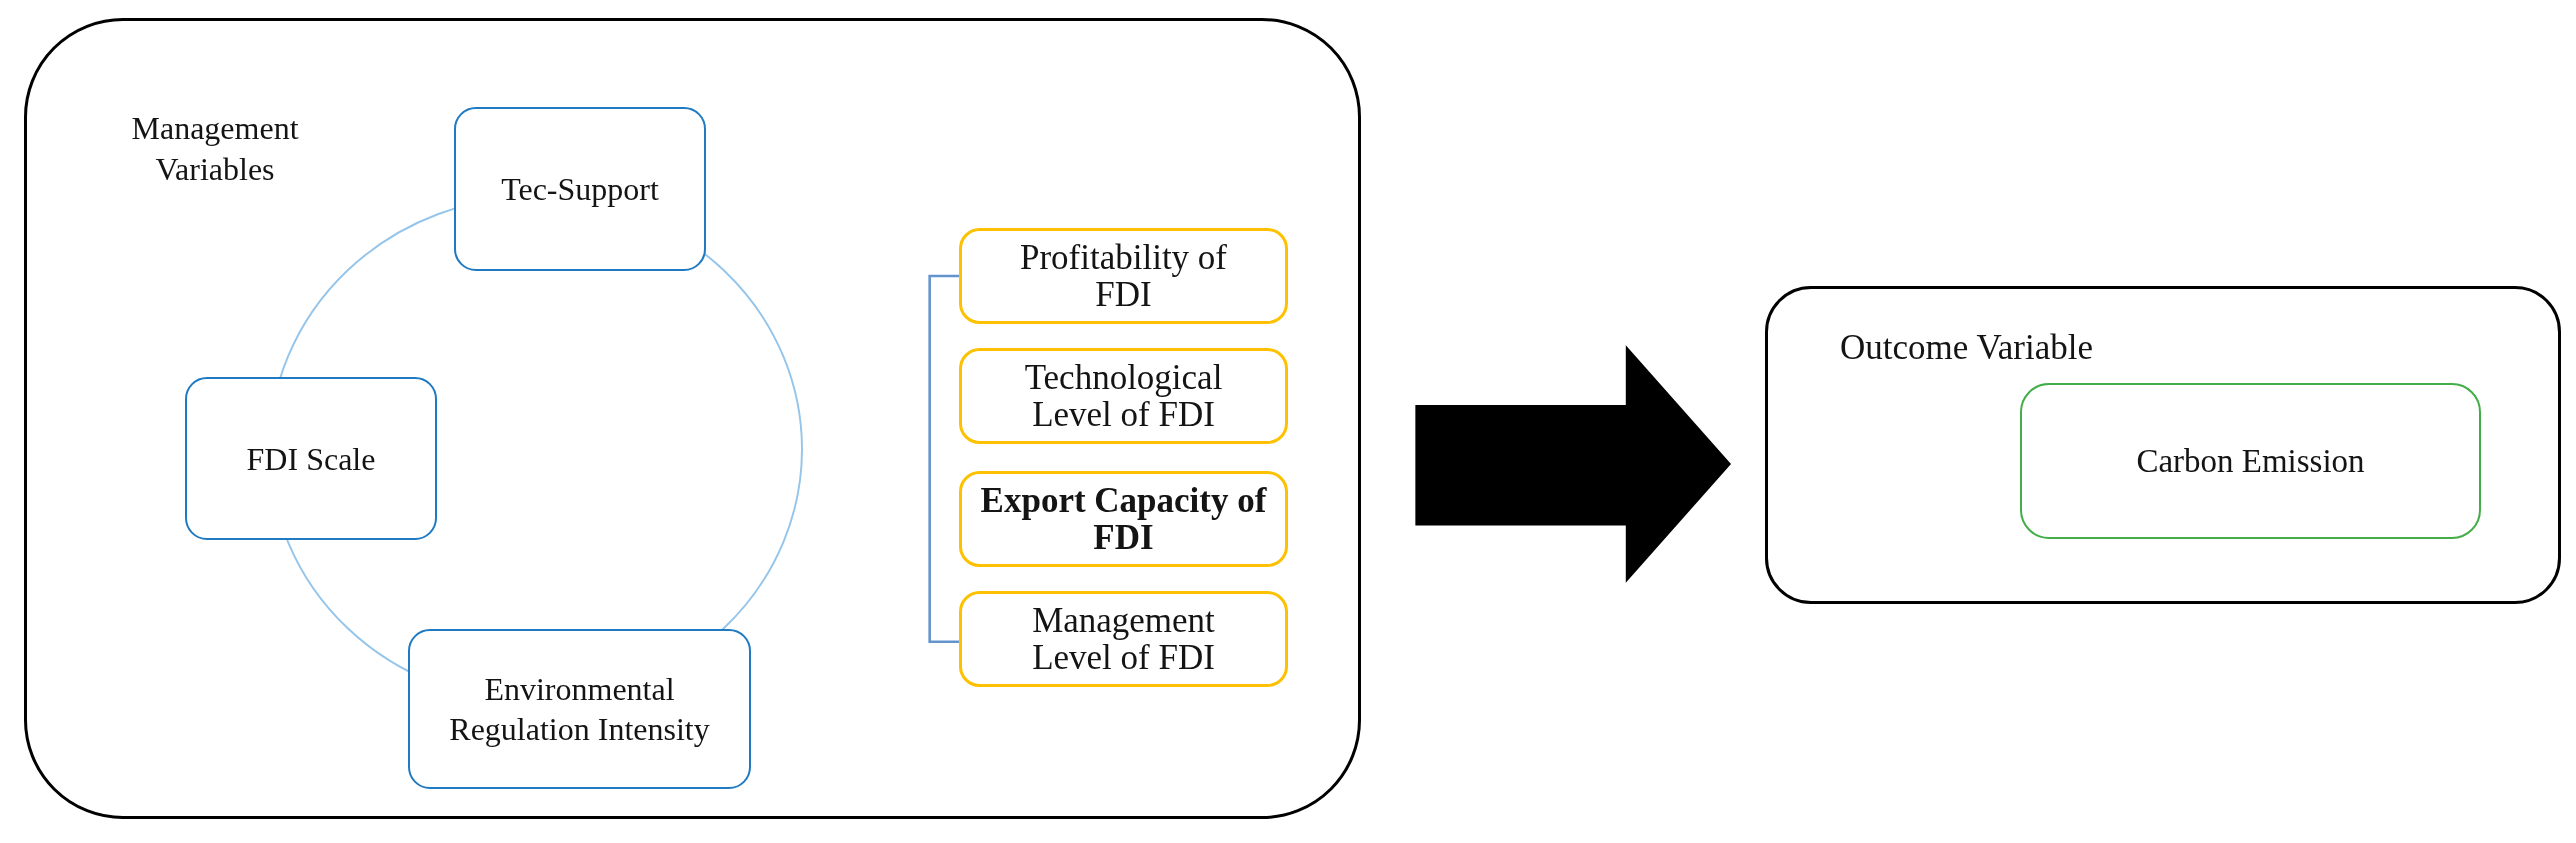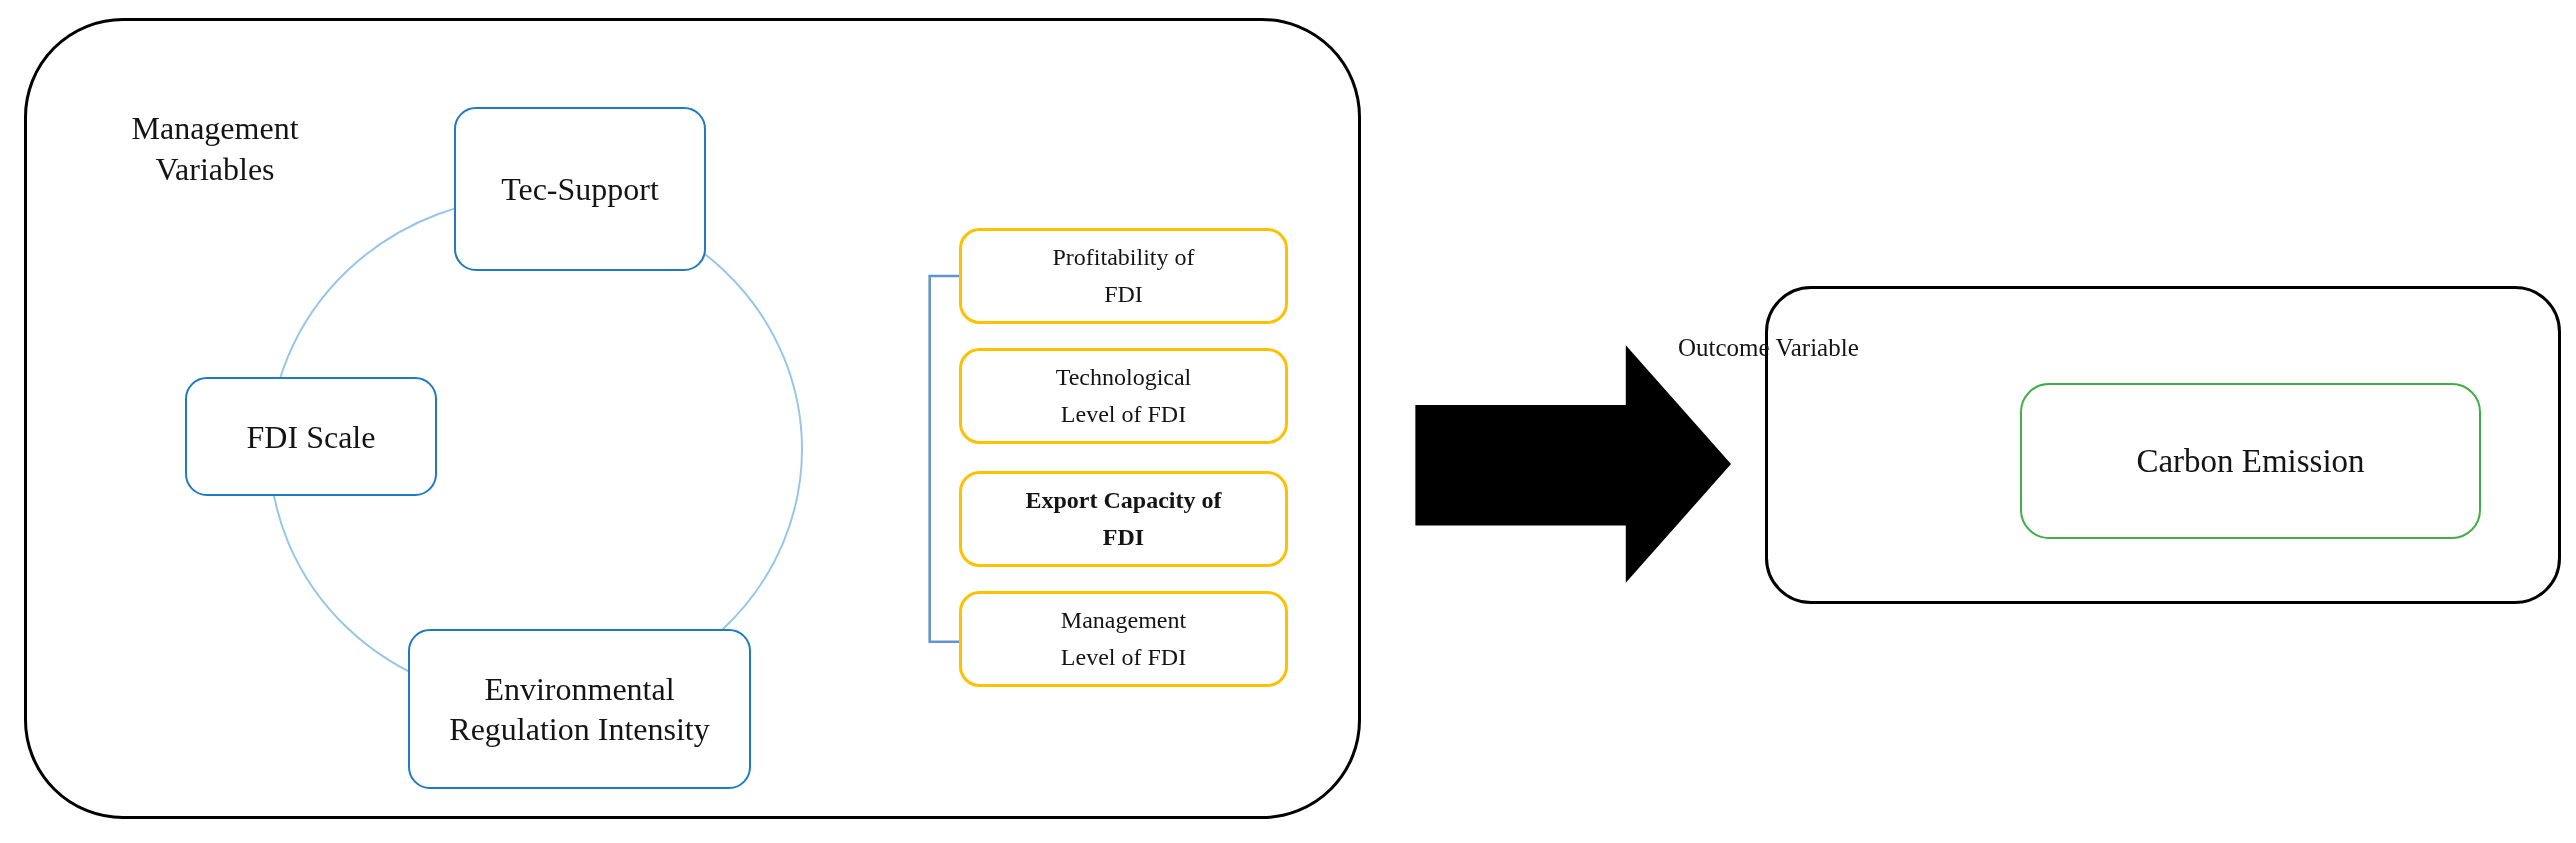--- a/index.html
+++ b/index.html
@@ -32,46 +32,46 @@
   .node {
     display: flex;
     align-items: center;
     justify-content: center;
     text-align: center;
     background: #ffffff;
     font-size: 32px;
     line-height: 40px;
   }
   .node-blue { border: 2.6px solid #1f7ac2; border-radius: 22px; margin-left: 45px; }
-  .node-gold { border: 3.2px solid #fdc101; border-radius: 20.5px; font-size: 24px; line-height: 37px; }
+  .node-gold { border: 3.2px solid #fdc101; border-radius: 20.5px; font-size: 35px; line-height: 37px; }
   .node-green { border: 2.6px solid #43ad49; border-radius: 29px; font-size: 33px; text-align: center; }
 
   .tec-support   { left: 409px;  top: 107px; width: 252px; height: 164px; }
-  .fdi-scale     { left: 140px;  top: 377px; width: 252px; height: 119px; }
+  .fdi-scale     { left: 140px;  top: 377px; width: 252px; height: 163px; }
   .fdi-quality   { left: 677px; top: 377px; width: 252px; height: 163px; }
   .env-reg       { left: 363px;  top: 629px; width: 343px; height: 160px; }
 
   .dim-box { left: 959px; width: 329px; height: 96px; }
   .dim-0 { top: 228px; }
   .dim-1 { top: 348px; }
   .dim-2 { top: 471px; font-weight: bold; }
   .dim-3 { top: 591px; }
 
   .carbon-node { left: 2020px; top: 383px; width: 461px; height: 156px; }
 
   
   .antecedent-title {
     left: 109px; top: 108px; width: 212px;
     text-align: center;
     font-size: 32px;
     line-height: 41px;
   }
   .outcome-title {
-    left: 1678px; top: 328px;
-    font-size: 25px;
+    left: 1840px; top: 328px;
+    font-size: 35px;
     line-height: 40px;
     white-space: nowrap;
   }
 </style>
 </head>
 <body>
 
 <div class="canvas">
 
   <div class="abs container-black antecedent-container"></div>

